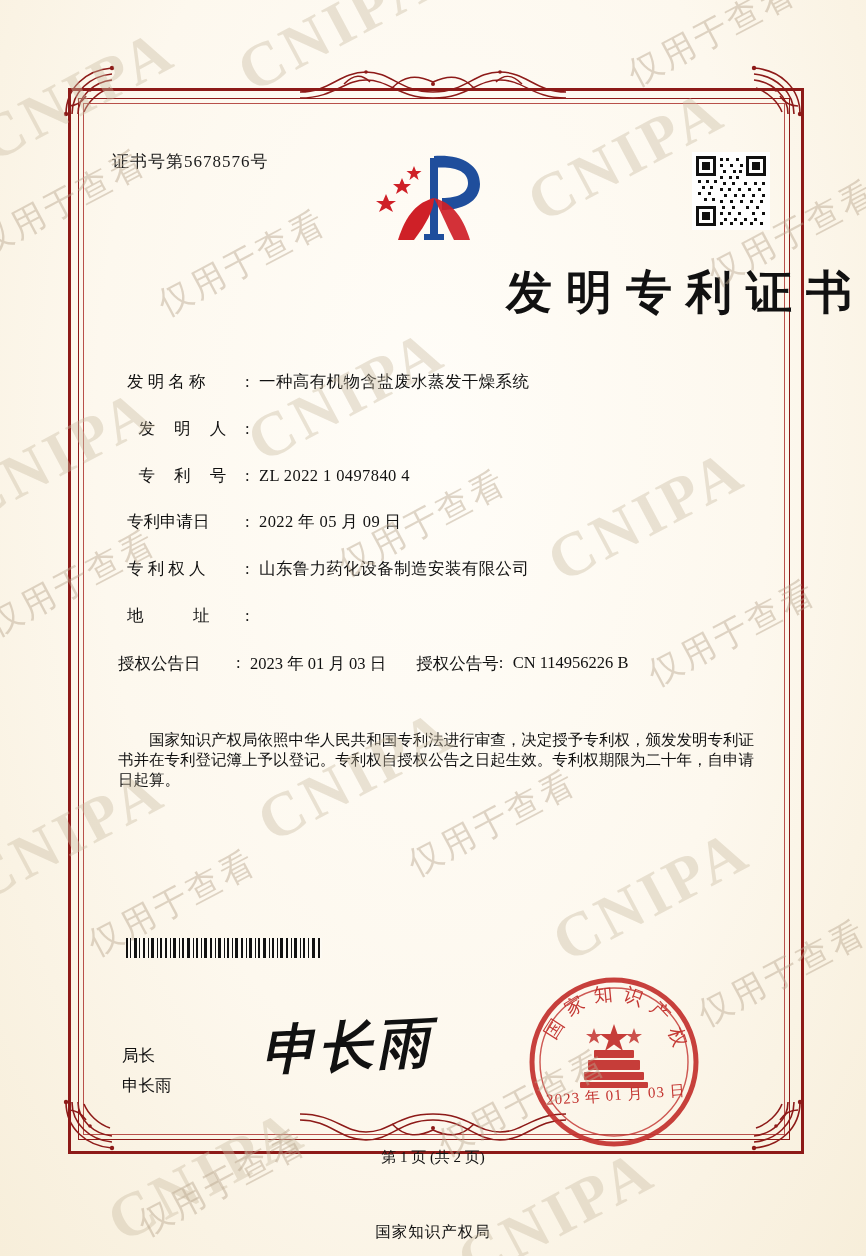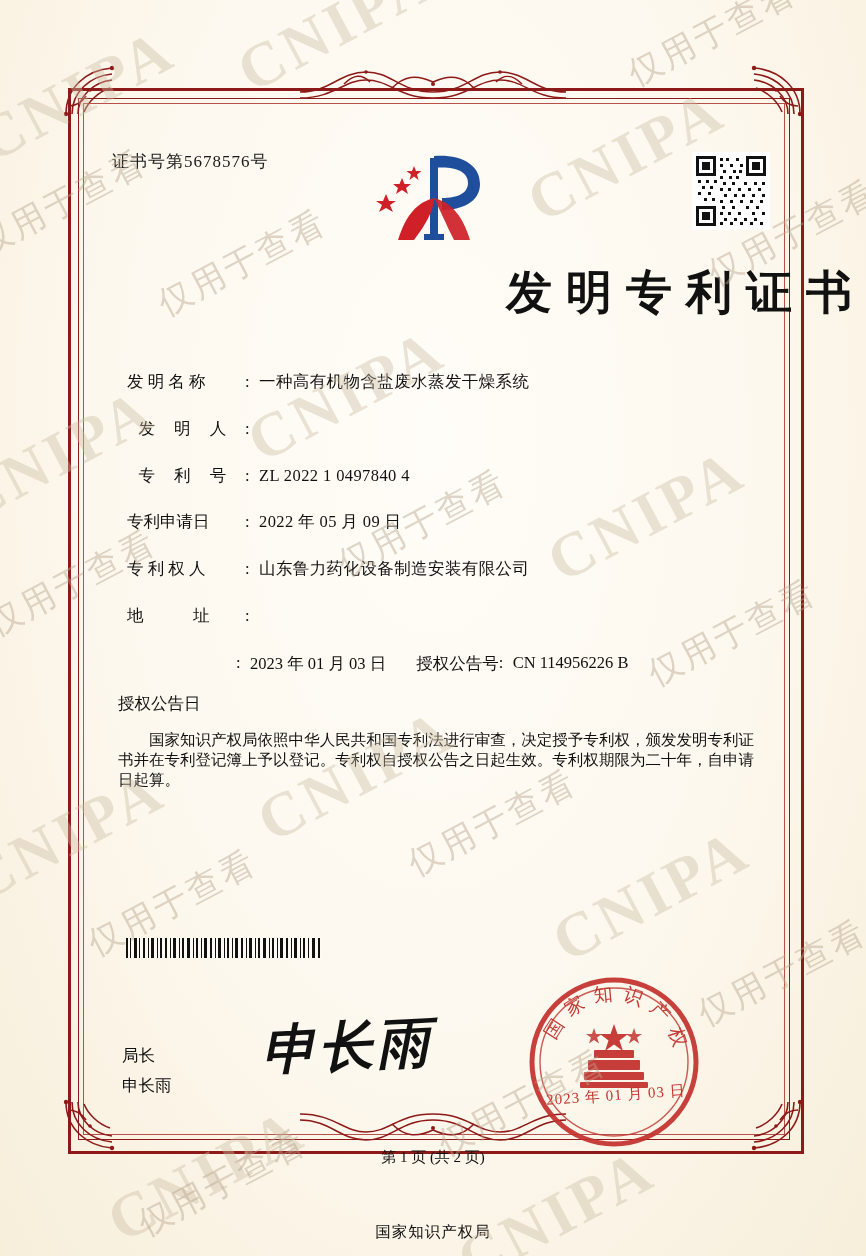--- a/index.html
+++ b/index.html
@@ -192,21 +192,21 @@
     flex: 1;
     letter-spacing: .4px;
   }
 
   .row-inline {
     display: flex;
     margin-bottom: 18px;
     font-size: 16.5px;
     color: #111;
   }
-  .pub-date-label { width: 118px; flex: none; margin-top: 40px; }
+  .pub-date-label { width: 118px; flex: none; }
   .pub-no-label { margin-left: 30px; }
 
   .paragraphs {
     position: absolute;
     left: 118px;
     top: 730px;
     width: 636px;
     font-size: 15.5px;
     line-height: 20px;
     color: #111;

